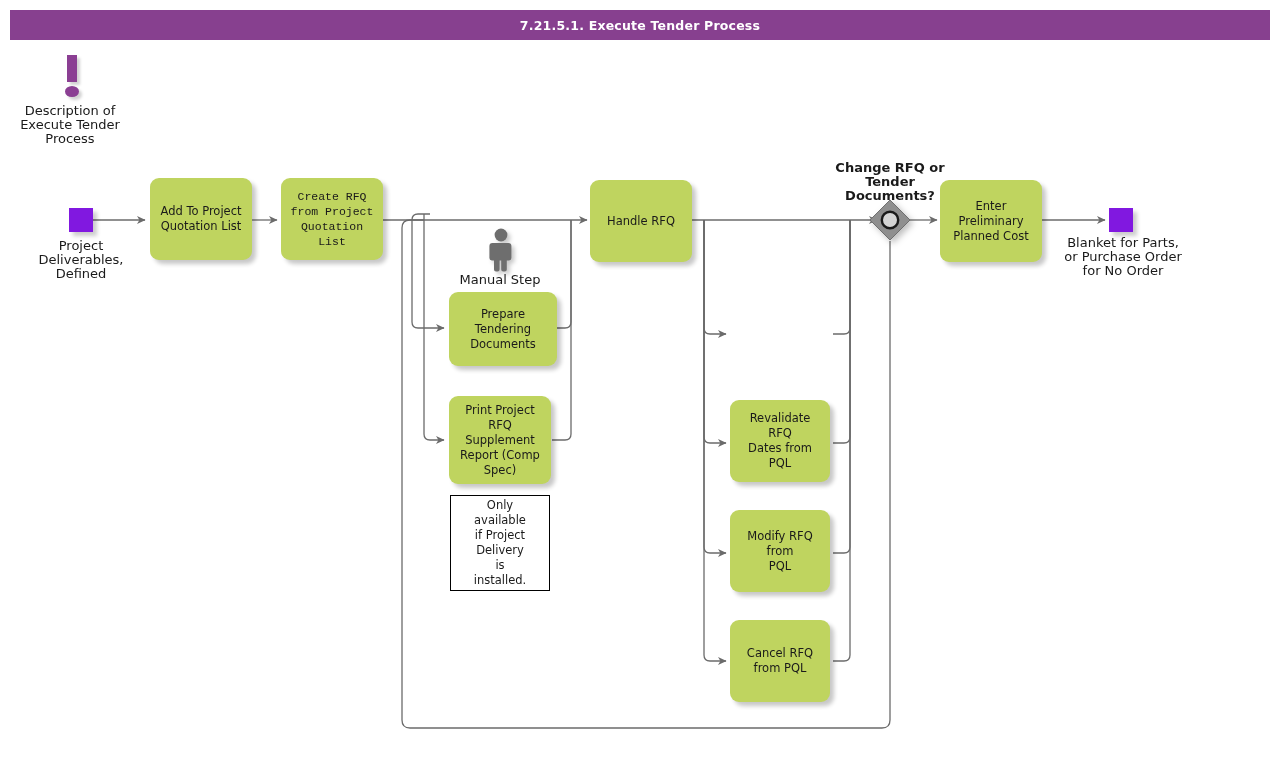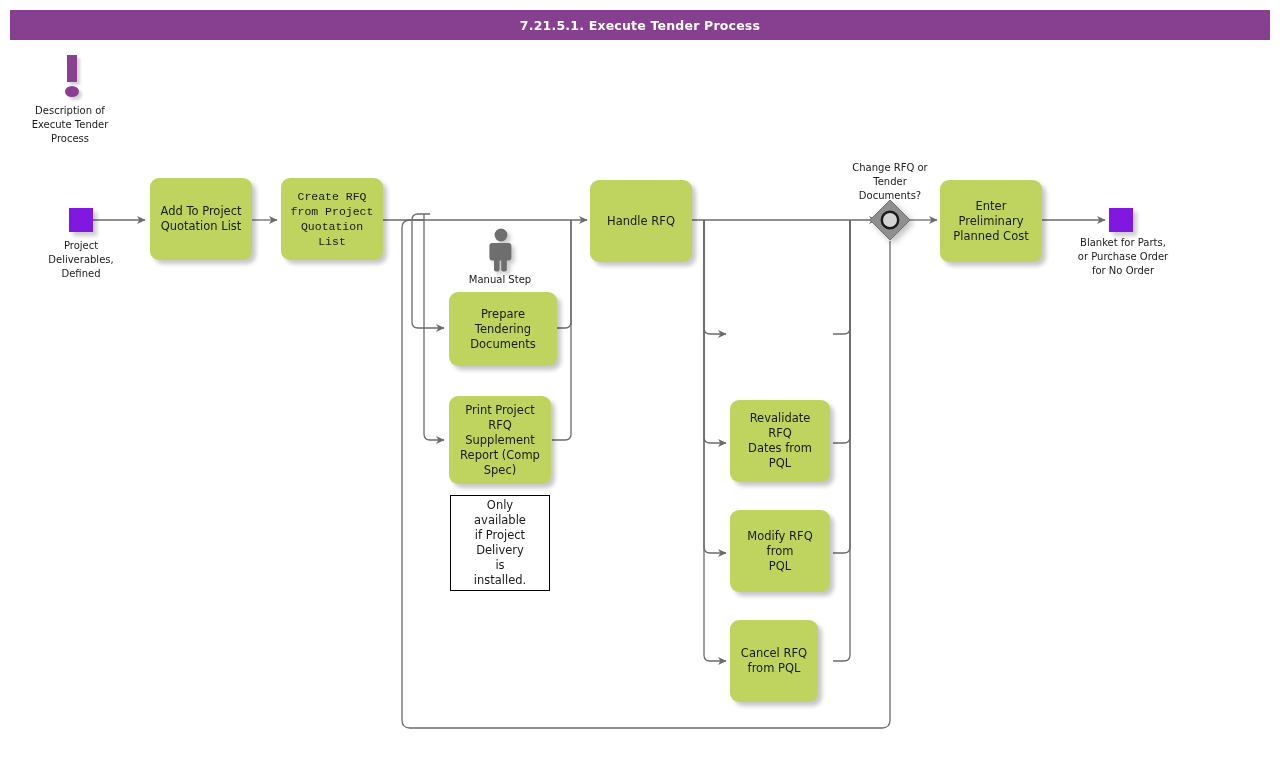--- a/index.html
+++ b/index.html
@@ -68,21 +68,21 @@
   .endpoint {
     width: 24px;
     height: 24px;
     background: #8118e0;
     box-shadow: 4px 4px 4px rgba(0,0,0,0.20);
   }
   .endpoint-label,
   .plain-label {
     position: absolute;
     text-align: center;
-    font-size: 10px;
+    font-size: 13px;
     line-height: 14px;
     color: #1a1a1a;
   }
   
   .bang {
     position: absolute;
   }
   .bang .bar {
     position: absolute;
     left: 9px;
@@ -264,28 +264,28 @@
     </div>
   </div>
 
   <div class="node task" style="left:730px; top:510px; width:100px; height:82px;">
     <div>
       <span>Modify RFQ from</span>
       <span>PQL</span>
     </div>
   </div>
 
-  <div class="node task" style="left:730px; top:620px; width:88px; height:82px;">
+  <div class="node task" style="left:730px; top:620px; width:100px; height:82px;">
     <div>
       <span>Cancel RFQ</span>
       <span>from PQL</span>
     </div>
   </div>
 
-  <div class="plain-label" style="left:830px; top:161px; width:120px;">
+  <div class="plain-label" style="left:830px; top:161px; width:120px;font-weight:bold;">
     <span>Change RFQ or</span><br>
     <span>Tender</span><br>
     <span>Documents?</span>
   </div>
   <svg class="gateway" style="left:869px; top:199px;" width="42" height="42" viewBox="0 0 42 42">
     <path d="M21,1 L41,21 L21,41 L1,21 Z" fill="#8f8f8f" stroke="#6f6f6f" stroke-width="1"></path>
     <circle cx="21" cy="21" r="8.2" fill="#d4d4d4" stroke="#1a1a1a" stroke-width="2.4"></circle>
   </svg>
 
   <div class="node task" style="left:940px; top:180px; width:102px; height:82px;justify-content:center;">

